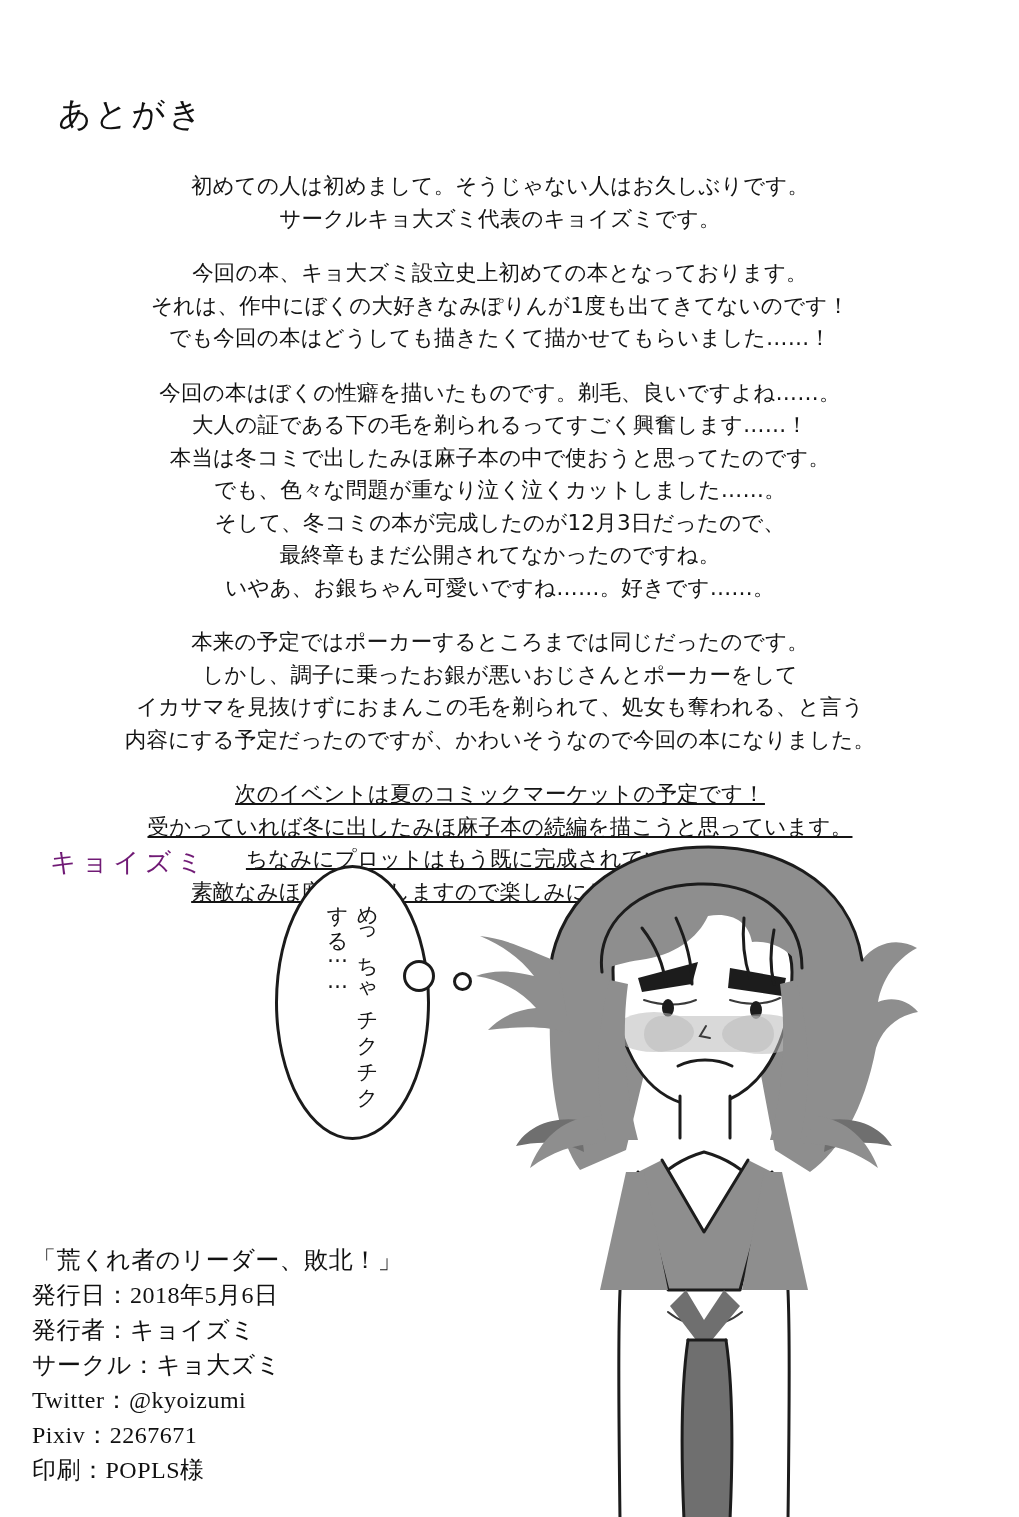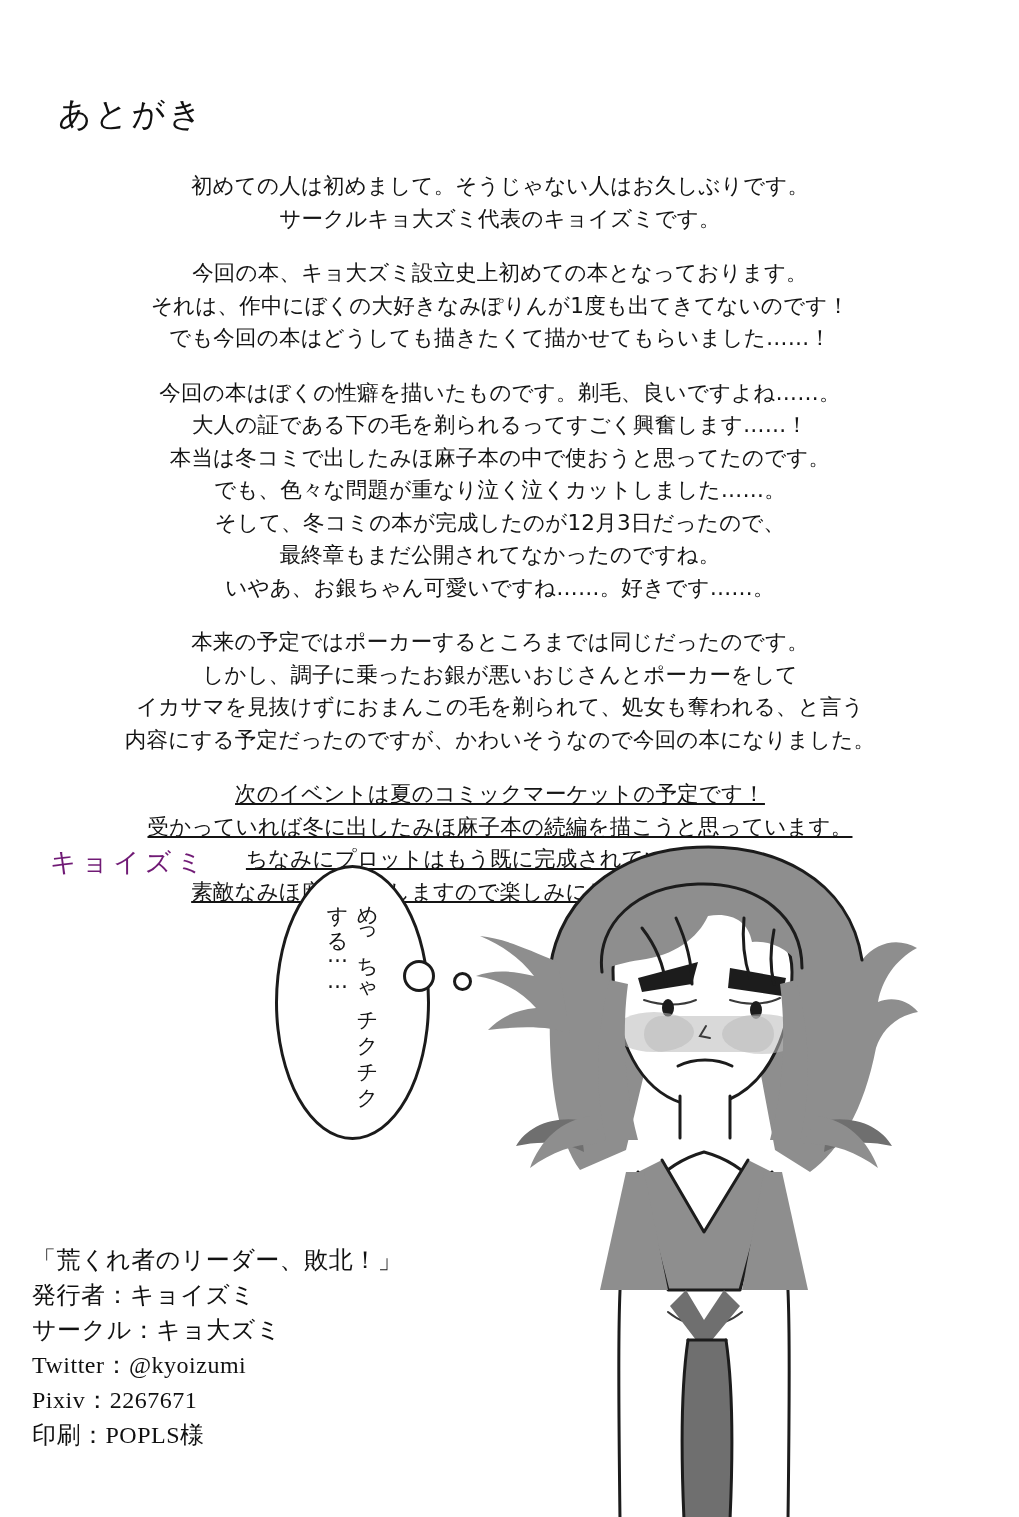--- a/index.html
+++ b/index.html
@@ -249,20 +249,21 @@
 
         <path class="hatch-fill" d="M180 160 C166 210 164 268 176 320 L208 320 C194 268 192 208 198 164 Z"></path>
         <path class="hatch-fill" d="M366 160 C380 210 382 268 370 320 L340 320 C354 268 356 208 350 164 Z"></path>
 
       </svg>
     </div>
   </div>
 
   <div class="colophon">
     <div>「荒くれ者のリーダー、敗北！」</div>
+    <div>発行日：2018年5月6日</div>
     <div>発行者：キョイズミ</div>
     <div>サークル：キョ大ズミ</div>
     <div>Twitter：@kyoizumi</div>
     <div>Pixiv：2267671</div>
     <div>印刷：POPLS様</div>
   </div>
 
 </div>
 
 </body></html>

